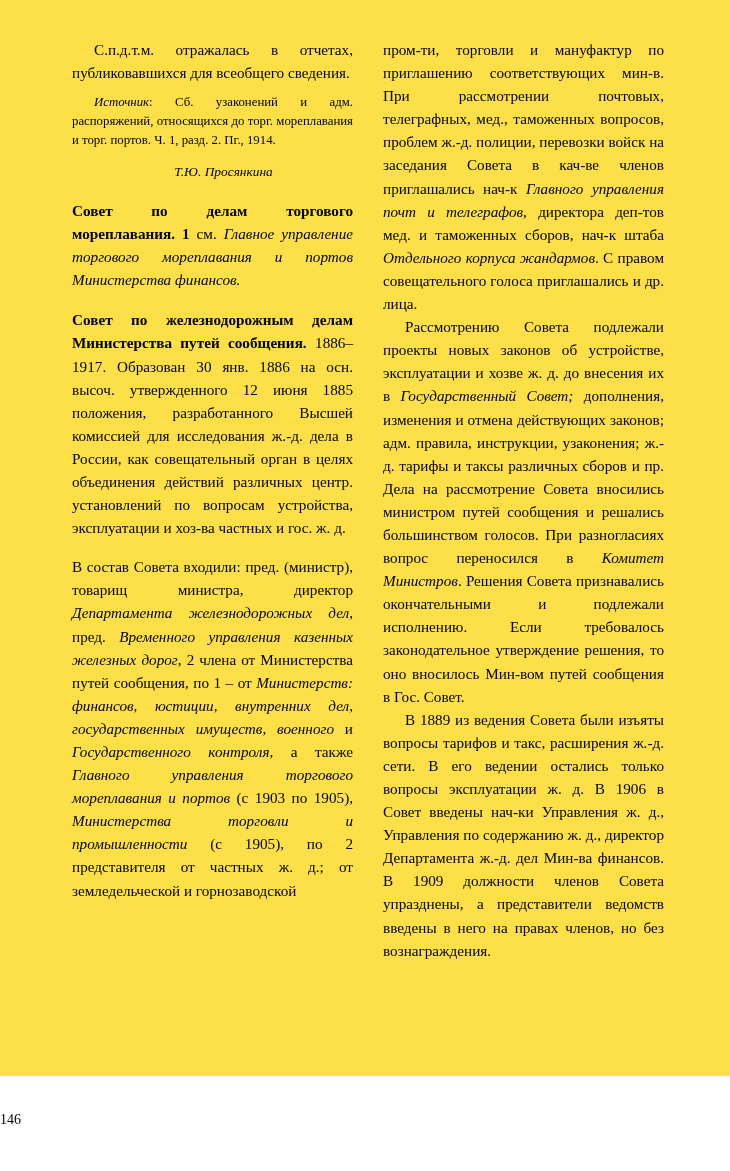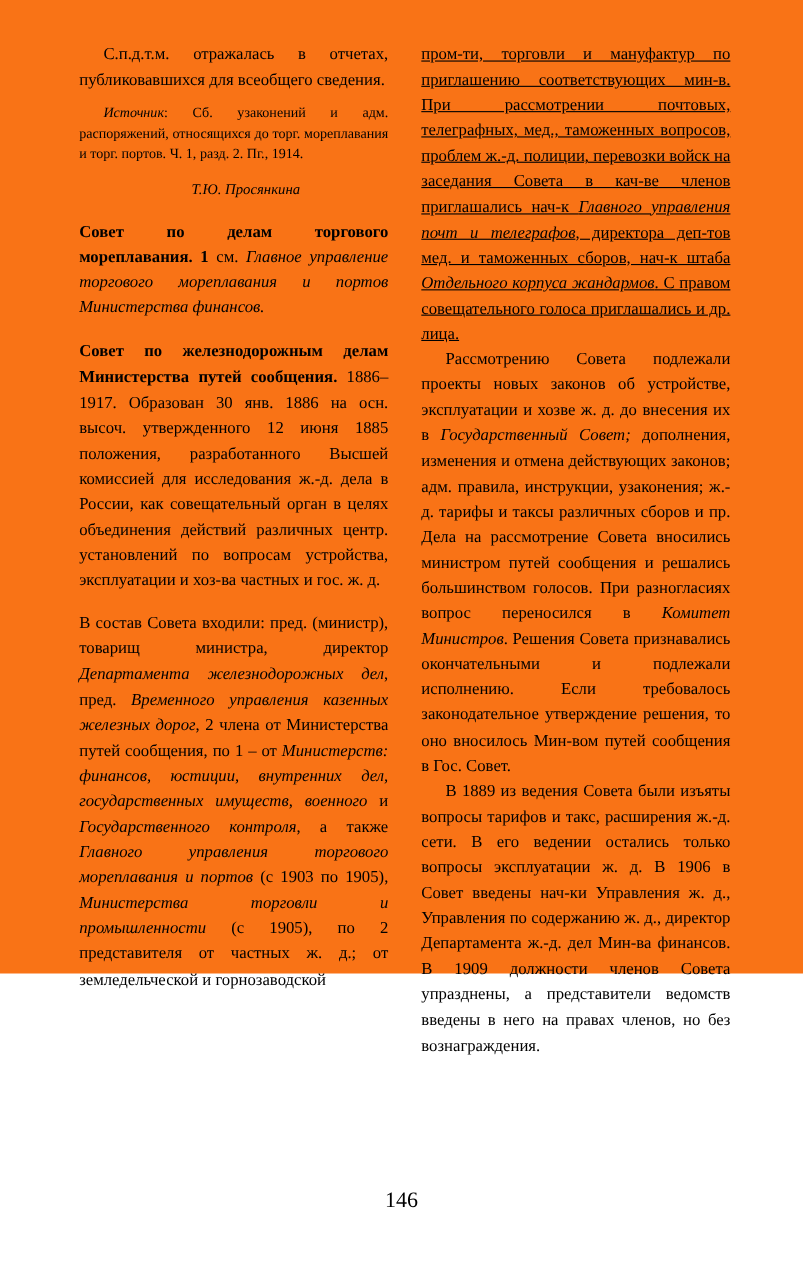--- a/index.html
+++ b/index.html
@@ -12,43 +12,43 @@
     height: 1171px;
     font-family: "Liberation Serif", "DejaVu Serif", serif;
     color: #000000;
     position: relative;
     overflow: hidden;
   }
   .page {
     position: absolute;
     left: 0; top: 0;
     width: 730px;
-    height: 885px;
-    background: #f97316;
+    height: 1076px;
+    background: #fde047;
   }
   .columns {
     position: absolute;
     left: 72px;
     top: 38px;
     width: 592px;
     display: flex;
     gap: 30px;
   }
   .col {
     width: 281px;
   }
   p {
     margin: 0;
     font-size: 15.2px;
     line-height: 1.52;
     text-align: justify;
     text-indent: 22px;
     hyphens: manual;
   }
-  p.noindent { text-indent: 0; text-decoration: underline; }
+  p.noindent { text-indent: 0; }
   .src {
     font-size: 12.8px;
     line-height: 1.47;
     text-align: justify;
     text-indent: 22px;
     margin: 9px 0 0 0;
   }
   .src .lbl { }
   .author {
     font-size: 13.4px;
@@ -58,25 +58,24 @@
   }
   .entry {
     margin-top: 17px;
   }
   .entry p { text-indent: 0; }
   b { font-weight: bold; }
   i { font-style: italic; }
   .sp { margin-top: 16px; }
   .folio {
     position: absolute;
-    top: 1080px;
+    top: 1112px;
     left: 0;
     width: 730px;
-    text-align: center;
-    font-size: 20px;
+    font-size: 14px;
   }
 </style>
 </head>
 <body>
 
 <div class="page">
   <div class="columns">
 
     <div class="col">
       <p>С.п.д.т.м. отражалась в отчетах, публиковавшихся для всеобщего сведения.</p>

